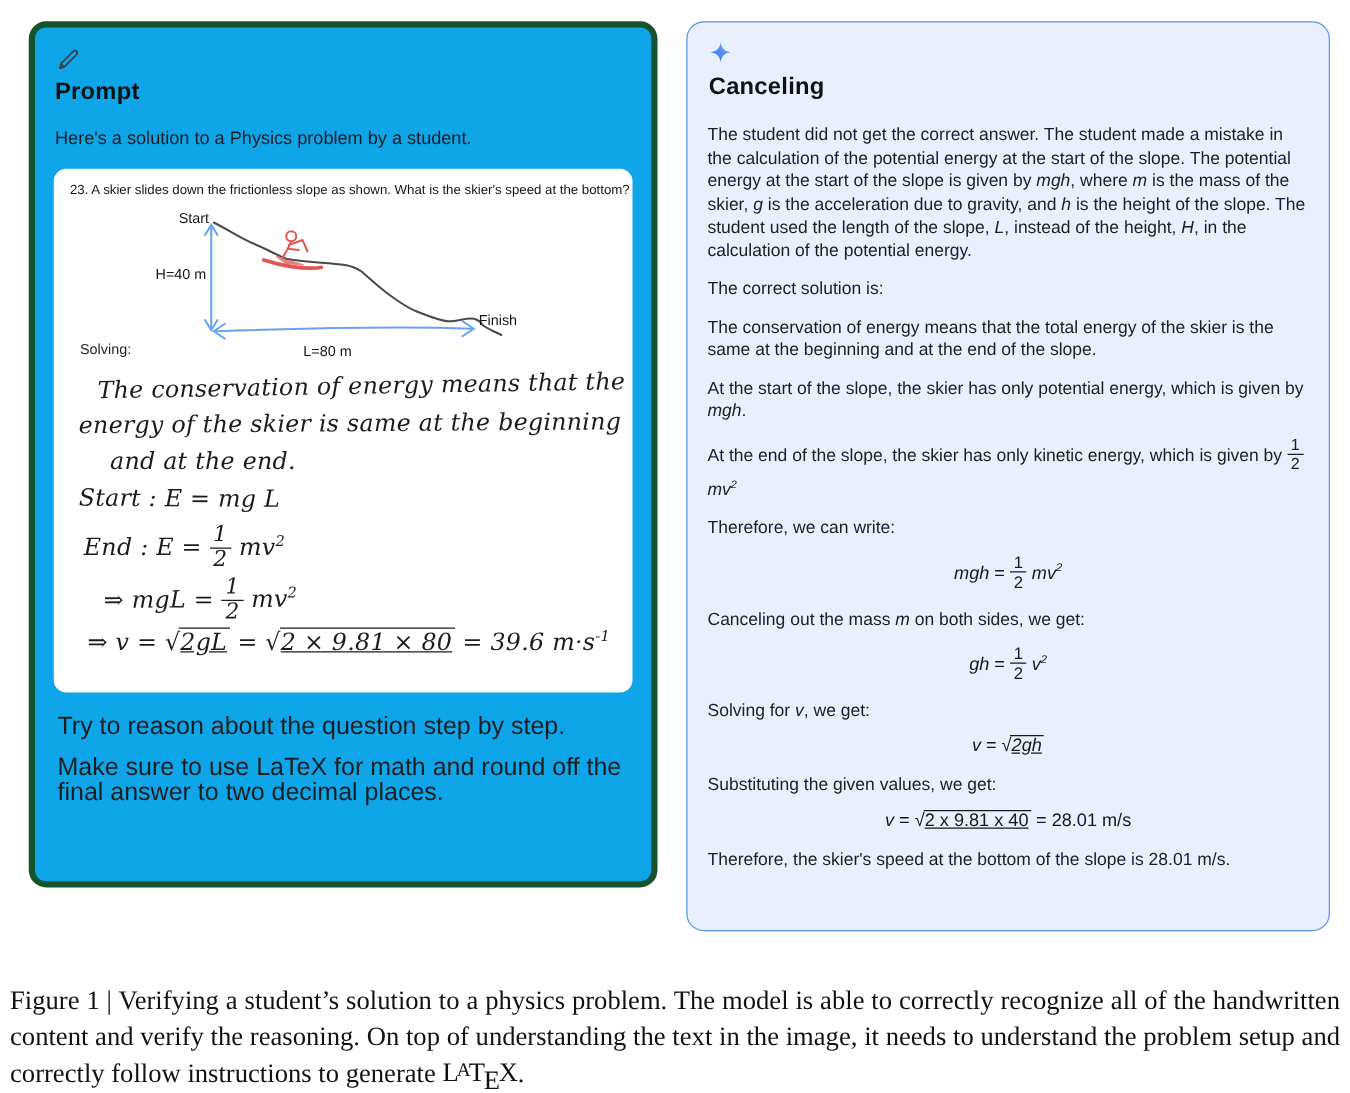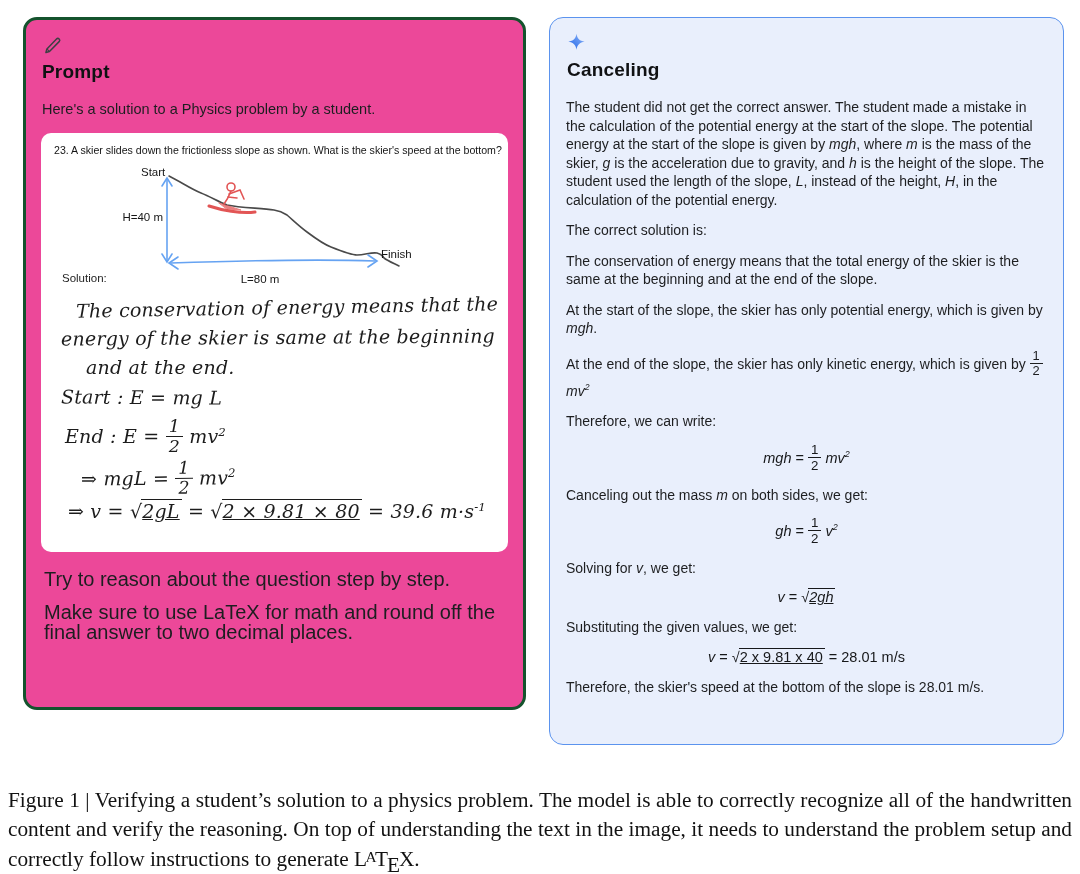--- a/index.html
+++ b/index.html
@@ -1,21 +1,21 @@
 <!DOCTYPE html>
 <html><head>
 <meta charset="utf-8">
 <style>
   html,body{margin:0;padding:0;}
   body{
     width:1080px;height:874px;position:relative;background:#ffffff;
     font-family:"Liberation Sans",sans-serif;color:#202124;
   }
   .panel{position:absolute;top:17px;border-radius:14px;box-sizing:border-box;}
-  #prompt-panel{left:23px;width:503px;height:693px;background:#ec4899;border:3px solid #14532d;padding:13px 15px;}
+  #prompt-panel{left:23px;width:503px;height:693px;background:#0ea5e9;border:5px solid #14532d;padding:13px 15px;}
   #response-panel{left:549px;width:515px;height:728px;background:#e9effc;border:1.5px solid #5b93ee;padding:13px 16px;}
   .icon-row{height:24px;margin:2px 0 2px 1px;}
   .panel-title{font-size:19px;font-weight:bold;color:#101113;margin:2px 0 17px 1px;letter-spacing:.2px;}
   .intro{font-size:14.5px;line-height:19px;margin:0 0 14px 1px;color:#1d1e20;}
 
   
   #problem-image{position:relative;background:#ffffff;border-radius:10px;height:419px;margin:0 0 17px;overflow:hidden;}
   .q-text{position:absolute;top:11px;left:13px;width:468px;font-size:10.6px;color:#141414;letter-spacing:0;}
   #diagram-svg{position:absolute;top:25px;left:0;}
   svg text{font-family:"Liberation Sans",sans-serif;fill:#161616;}
@@ -86,21 +86,21 @@
         <path d="M168 48 C180 52 200 56 214 54" stroke-width="3"></path>
         <path d="M178 45 L200 52 L186 51 Z" fill="#e25555" opacity="0.75" stroke-width="1"></path>
       </g>
 
       <text x="100" y="18" font-size="11.5">Start</text>
       <text x="340" y="100" font-size="11.5">Finish</text>
       <text x="122" y="63" font-size="11.5" text-anchor="end">H=40 m</text>
       <text x="219" y="125" font-size="11.5" text-anchor="middle">L=80 m</text>
     </svg>
 
-    <div class="sol-label">Solution:</div>
+    <div class="sol-label">Solving:</div>
 
     <div class="hw" style="top:163px;left:35px;transform:rotate(-1deg);"><span>The conservation of energy means that the</span></div>
     <div class="hw" style="top:193px;left:20px;transform:rotate(-0.4deg);"><span>energy of the skier is same at the beginning</span></div>
     <div class="hw" style="top:223px;left:33px;margin-left:12px;"><span>and at the end.</span></div>
     <div class="hw" style="top:253px;left:20px;transform:rotate(0.4deg);"><span>Start : E = mg L</span></div>
     <div class="hw" style="top:285px;left:24px;"><span>End : E = </span><span class="frac"><span class="fn">1</span><span class="fd">2</span></span><span> mv</span><sup>2</sup></div>
     <div class="hw" style="top:327px;left:40px;transform:rotate(-0.4deg);"><span>⇒ mgL = </span><span class="frac"><span class="fn">1</span><span class="fd">2</span></span><span> mv</span><sup>2</sup></div>
     <div class="hw" style="top:367px;left:27px;"><span>⇒ v = </span><span class="sqrt"><span class="rad">√</span><span class="rc">2gL</span></span><span> = </span><span class="sqrt"><span class="rad">√</span><span class="rc">2 × 9.81 × 80</span></span><span> = 39.6 m·s</span><sup>-1</sup></div>
   </div>
 

